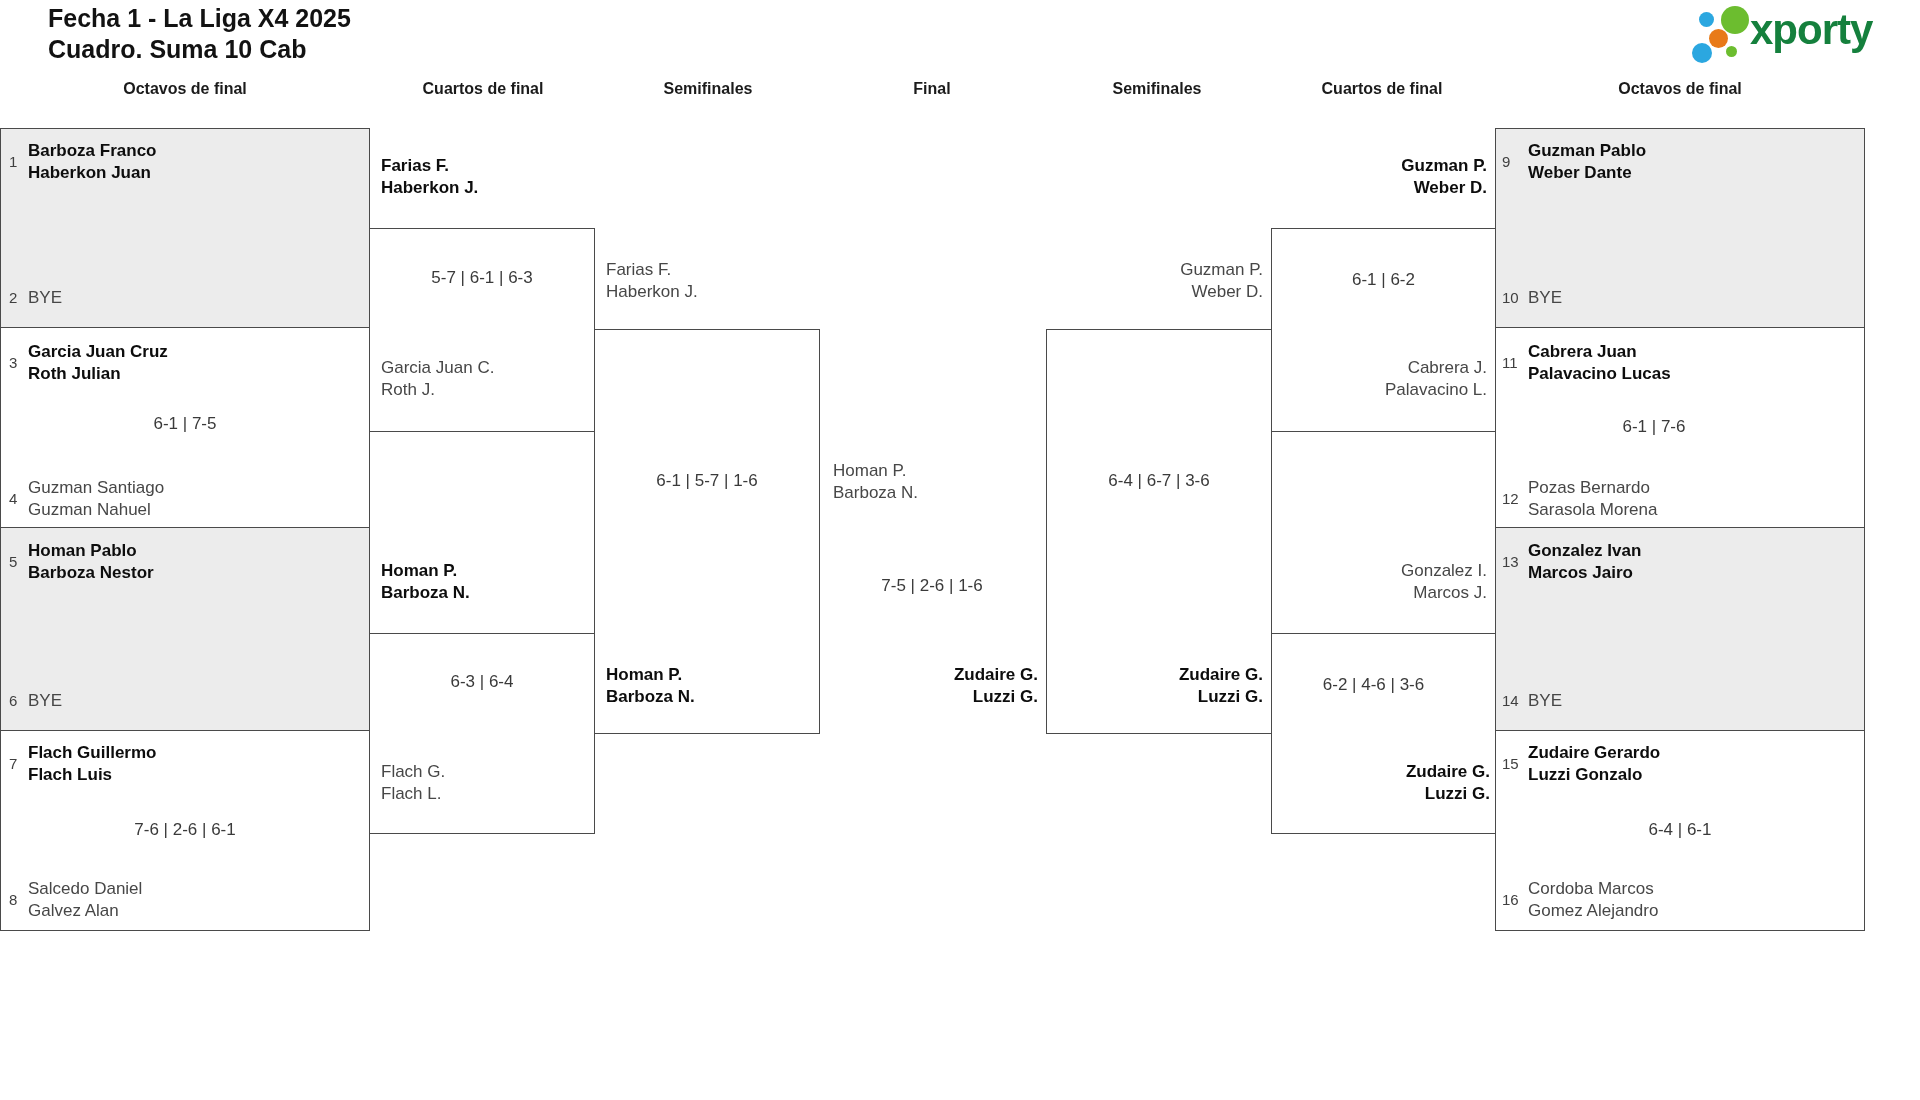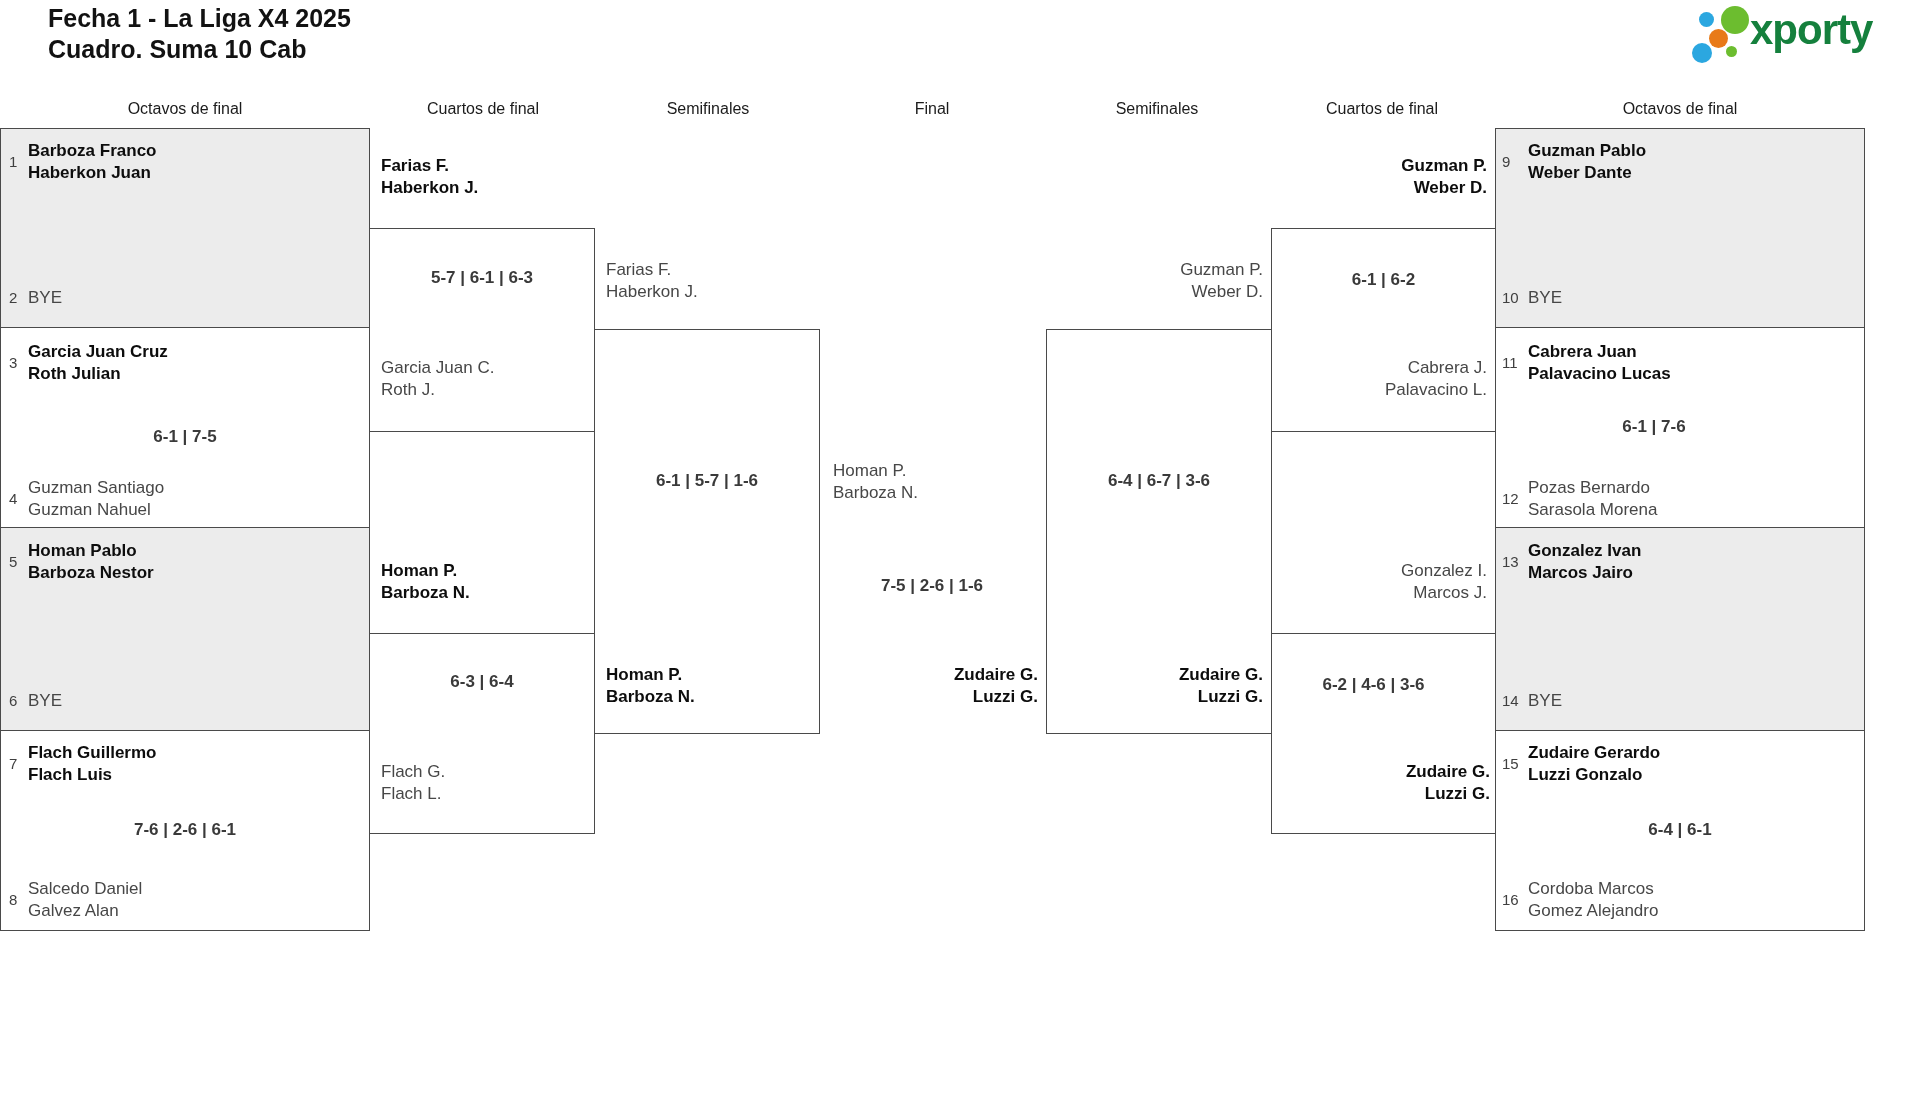--- a/index.html
+++ b/index.html
@@ -1,35 +1,35 @@
 <!DOCTYPE html>
 <html><head>
 <meta charset="utf-8">
 <style>
   html,body{margin:0;padding:0;background:#fff;}
   .stage{position:relative;width:1920px;height:1100px;background:#ffffff;
          font-family:"Liberation Sans",sans-serif;overflow:hidden;}
   .title{position:absolute;left:4px;top:3px;font-size:25px;line-height:31px;
          font-weight:700;color:#121212;margin-left:44px;}
   .nl{display:block;}
-  .rh{position:absolute;top:100px;width:200px;text-align:center;font-size:16px;
-      font-weight:400;color:#1b1b1b;}
+  .rh{position:absolute;top:80px;width:200px;text-align:center;font-size:16px;
+      font-weight:700;color:#1b1b1b;}
   .box{position:absolute;border:1px solid #4a4a4a;box-sizing:border-box;background:transparent;}
   .box.gray{background:#ececec;}
   .trow{position:absolute;display:flex;font-size:17px;line-height:22px;color:#474747;}
   .trow .seed{font-size:15px;color:#3f3f3f;font-weight:400;display:flex;align-items:center;}
   .seedL{width:19px;}
   .seedR{width:26px;}
   .names{display:flex;flex-direction:column;}
   .w{font-weight:700;color:#0d0d0d;}
   .trow.w .seed{font-weight:400;color:#3f3f3f;}
   .blk{position:absolute;font-size:17px;line-height:22px;color:#474747;}
   .blk.w{font-weight:700;color:#0d0d0d;}
   .blk.r{text-align:right;width:220px;}
-  .score{position:absolute;font-size:17px;color:#3a3a3a;text-align:center;line-height:20px;font-weight:bold;}
+  .score{position:absolute;font-size:17px;color:#3a3a3a;text-align:center;line-height:20px;}
   .logo{position:absolute;left:1688px;top:4px;width:210px;height:64px;}
   .dot{position:absolute;border-radius:50%;}
   .d-green-big{left:33px;top:2px;width:28px;height:28px;background:#6cbd2f;}
   .d-blue-sm{left:11px;top:8px;width:15px;height:15px;background:#2ba7e0;}
   .d-orange{left:21px;top:25px;width:19px;height:19px;background:#e87a18;}
   .d-blue-big{left:4px;top:39px;width:20px;height:20px;background:#2ba7e0;}
   .d-green-sm{left:38px;top:42px;width:11px;height:11px;background:#6cbd2f;}
   .brand{position:absolute;left:62px;top:2px;font-size:42px;font-weight:800;
          letter-spacing:-1px;color:#15803d;}
 </style>
@@ -91,21 +91,21 @@
     </span>
   </div>
 
   <div class="trow w" style="left:9px;top:341px">
     <span class="seed seedL">3</span>
     <span class="names">
       <span class="nl">Garcia Juan Cruz</span>
       <span class="nl">Roth Julian</span>
     </span>
   </div>
-  <div class="score" style="left:0;top:427px;width:370px">6-1 | 7-5</div>
+  <div class="score" style="left:0;top:414px;width:370px">6-1 | 7-5</div>
   <div class="trow" style="left:9px;top:477px">
     <span class="seed seedL">4</span>
     <span class="names">
       <span class="nl">Guzman Santiago</span>
       <span class="nl">Guzman Nahuel</span>
     </span>
   </div>
 
   <div class="trow w" style="left:9px;top:540px">
     <span class="seed seedL">5</span>

